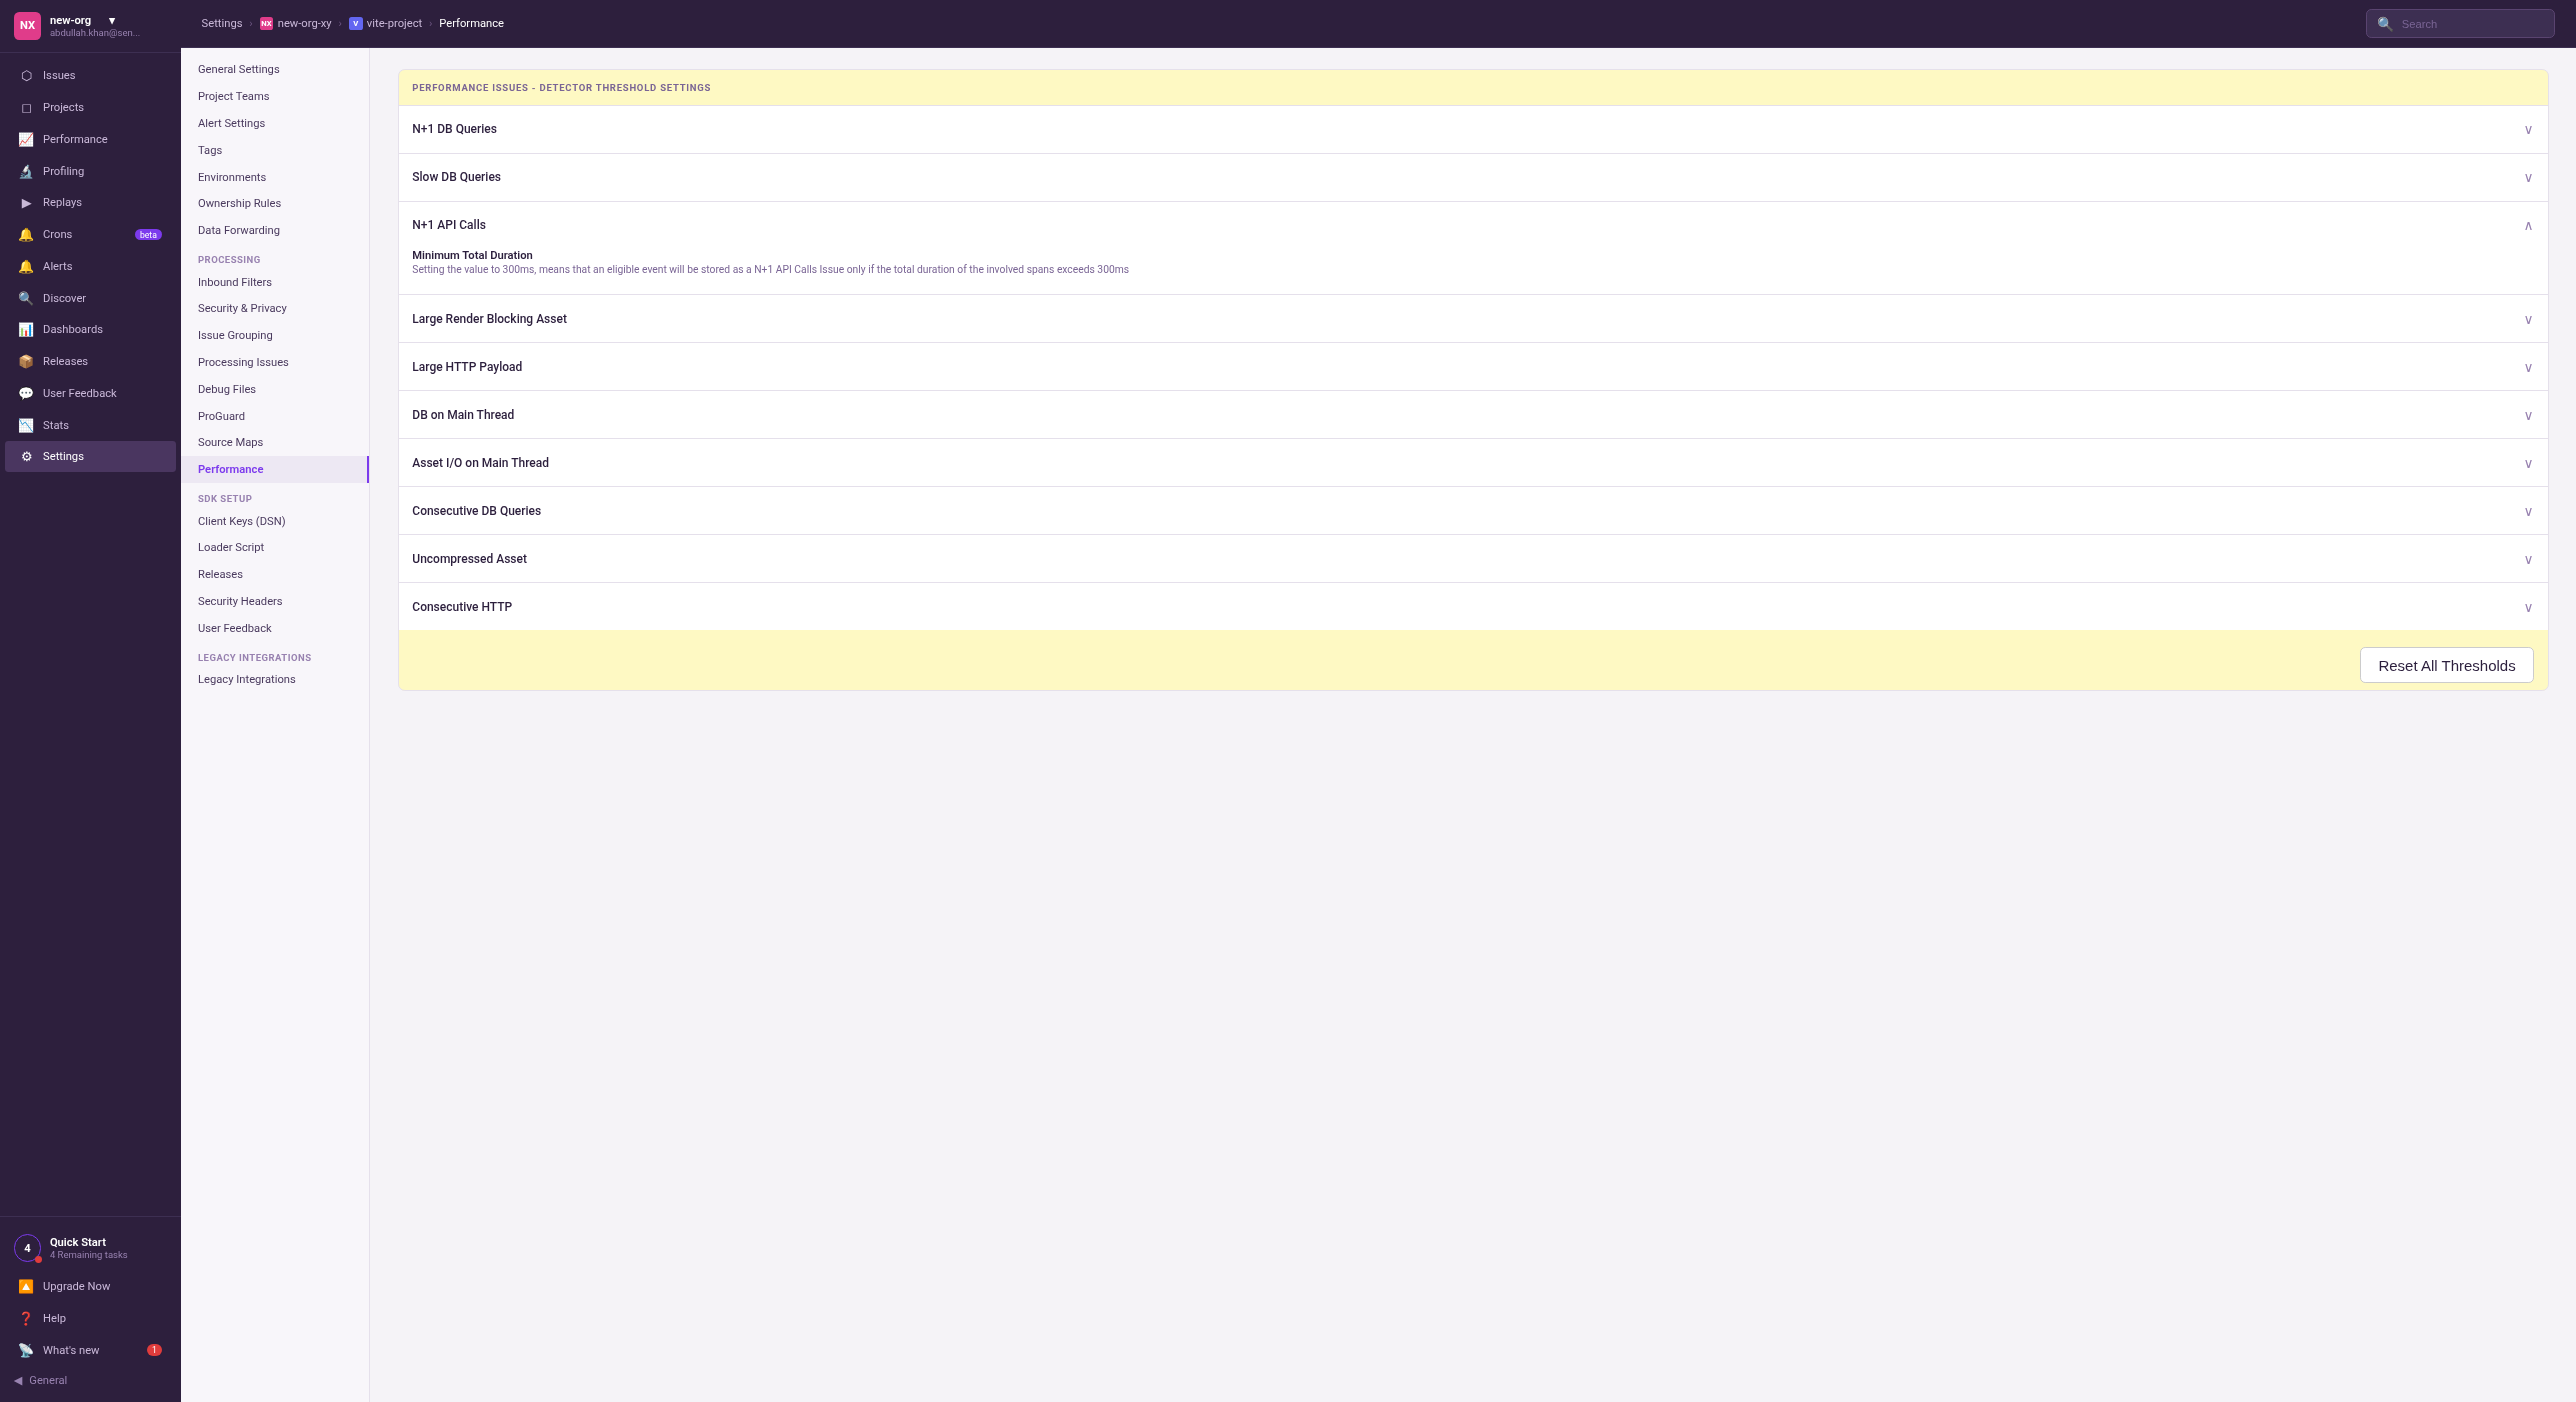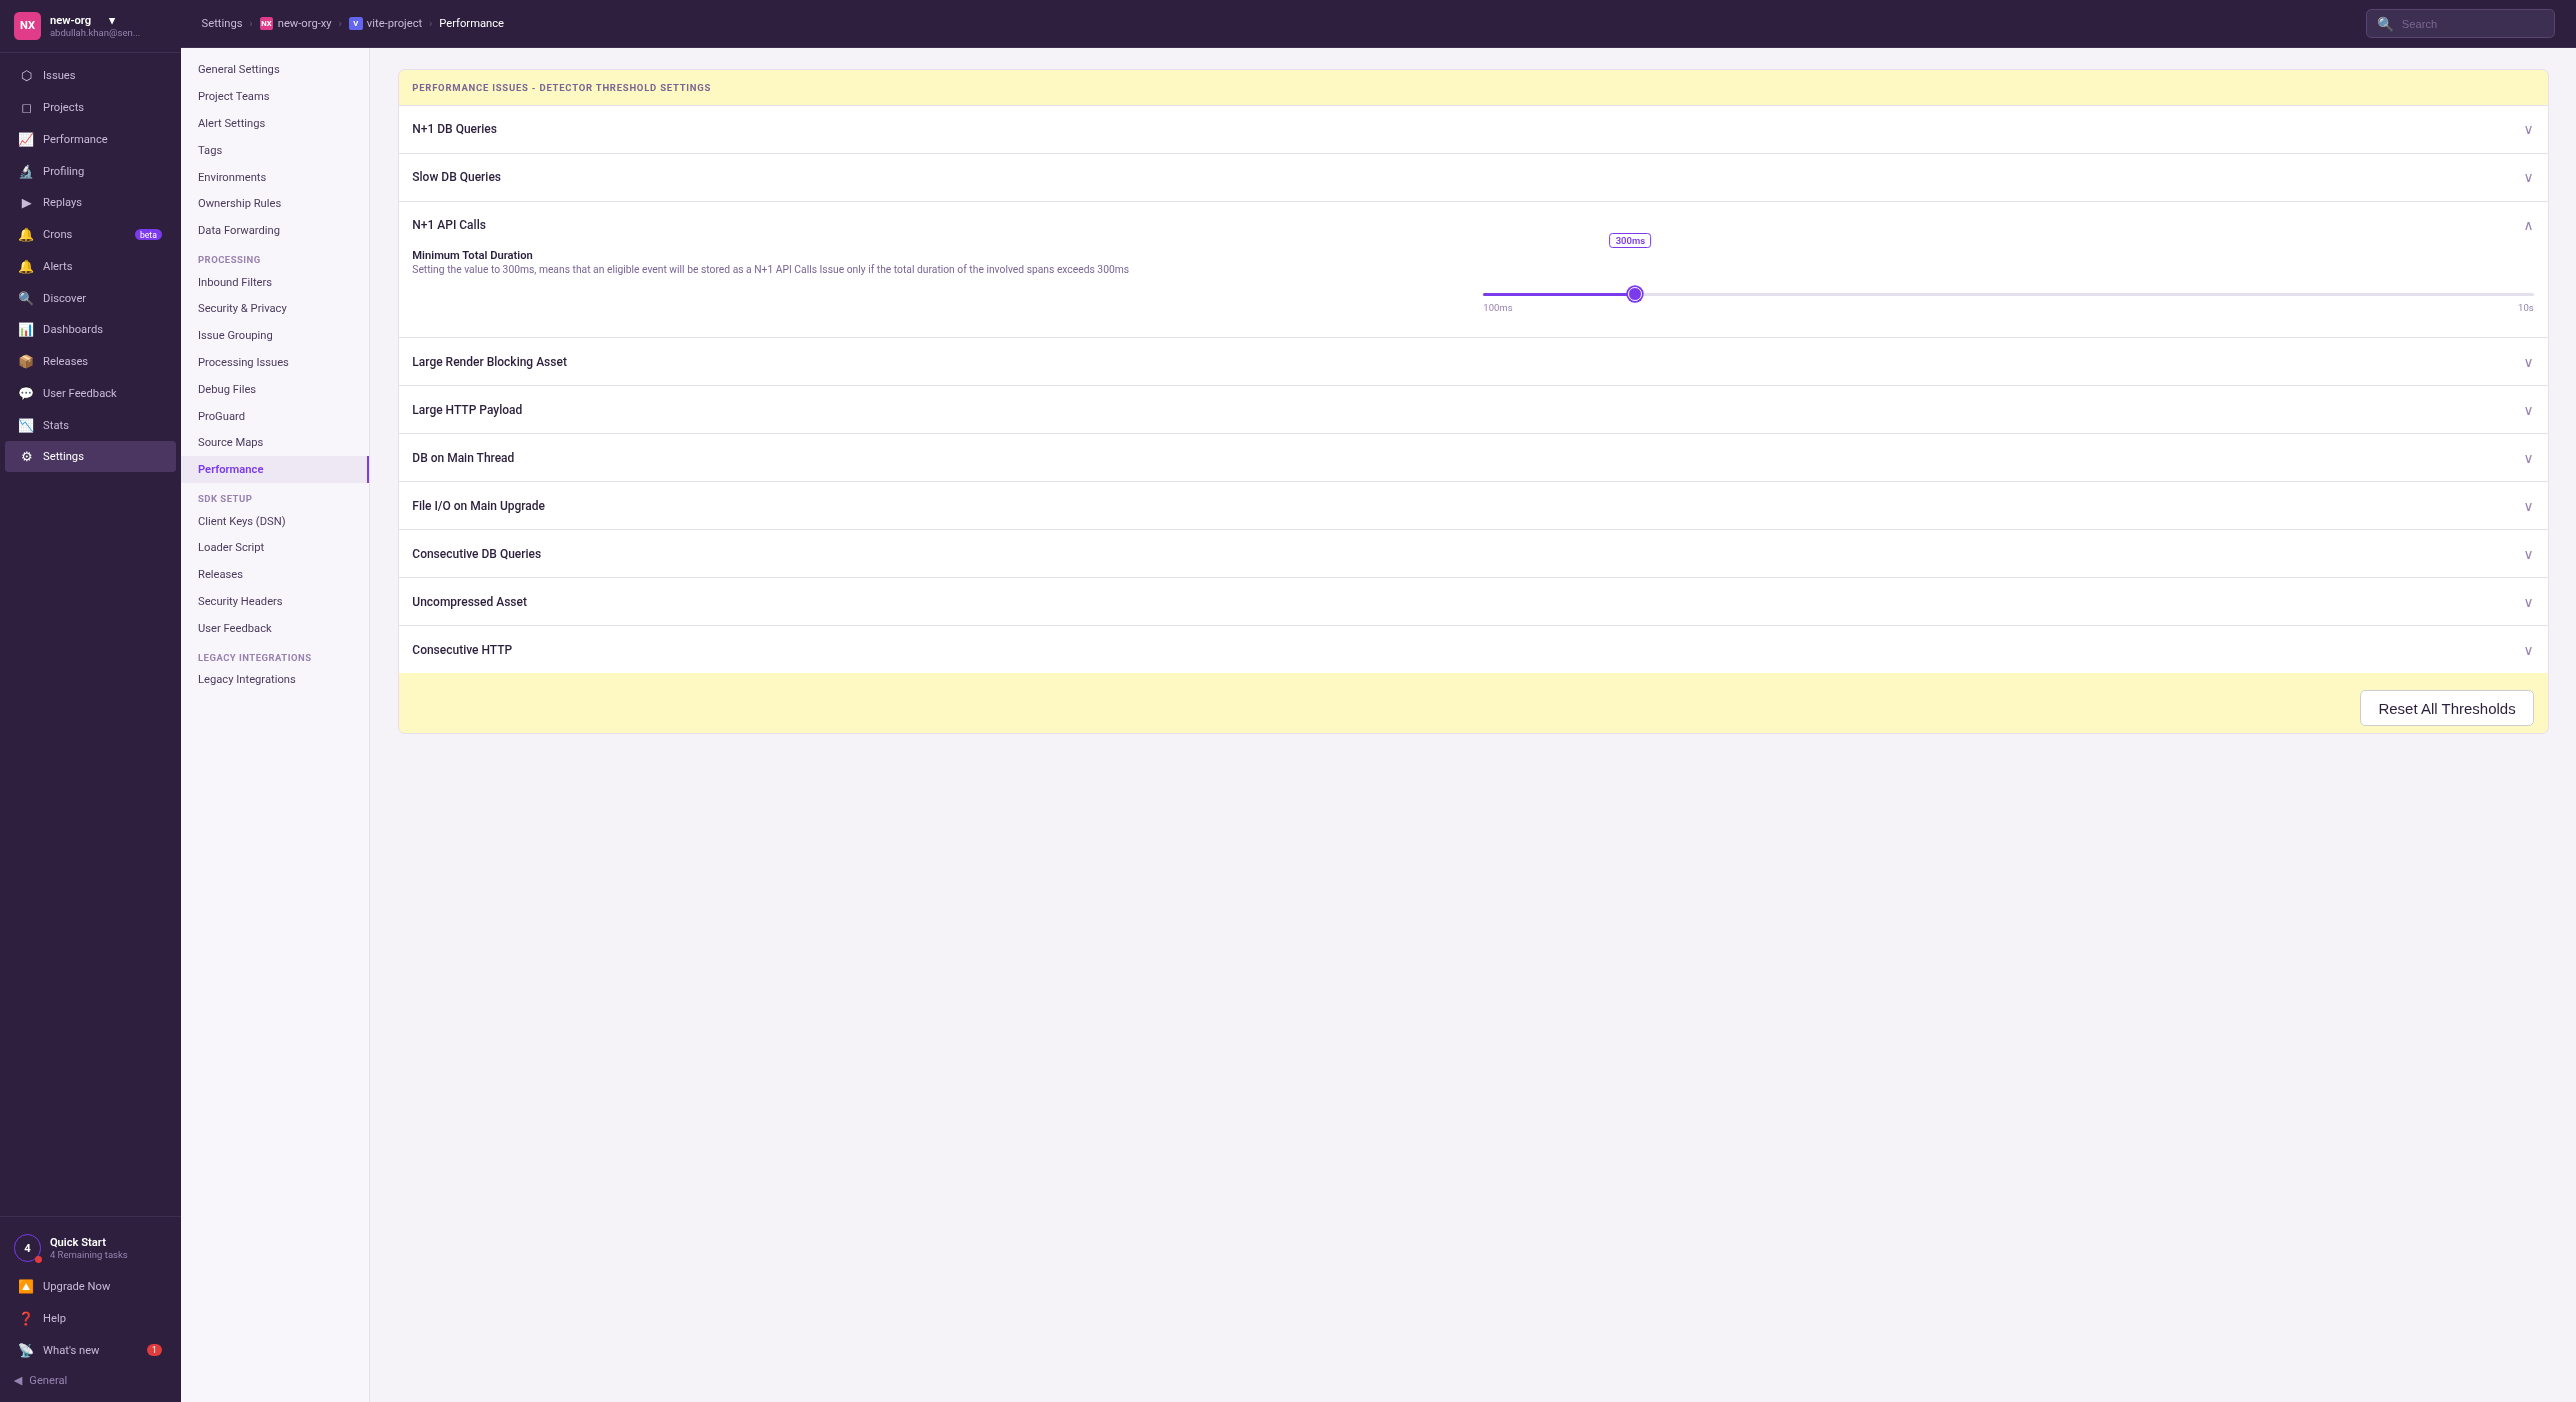--- a/index.html
+++ b/index.html
@@ -331,32 +331,20 @@
             <span class="accordion-title">N+1 API Calls</span>
             <span class="chevron">∧</span>
           </div>
           <div class="accordion-body">
             <div class="slider-section">
               <div style="display:flex; gap:20.6px; align-items:flex-start;">
                 <div style="flex:1;">
                   <div class="slider-label">Minimum Total Duration</div>
                   <div class="slider-desc">Setting the value to 300ms, means that an eligible event will be stored as a N+1 API Calls Issue only if the total duration of the involved spans exceeds 300ms</div>
                 </div>
-                <div style="flex:1; padding-top: 3.4px;">
-                  <div style="position:relative; margin-bottom: 6.9px;">
-                    <div style="position:relative; height:31px; display:flex; align-items:center;">
-                      <div class="slider-value-label">300ms</div>
-                    </div>
-                    <input type="range" class="slider-track" min="0" max="100" value="14" style="">
-                    <div style="display:flex; justify-content:space-between; margin-top:3.4px;">
-                      <span class="slider-min">100ms</span>
-                      <span class="slider-max">10s</span>
-                    </div>
-                  </div>
-                </div>
               </div>
             </div>
           </div>
         </div>
 
         <div class="accordion-item">
           <div class="accordion-header">
             <span class="accordion-title">Large Render Blocking Asset</span>
             <span class="chevron">∨</span>
           </div>
@@ -371,21 +359,21 @@
 
         <div class="accordion-item">
           <div class="accordion-header">
             <span class="accordion-title">DB on Main Thread</span>
             <span class="chevron">∨</span>
           </div>
         </div>
 
         <div class="accordion-item">
           <div class="accordion-header">
-            <span class="accordion-title">File I/O on Main Upgrade</span>
+            <span class="accordion-title">Asset I/O on Main Thread</span>
             <span class="chevron">∨</span>
           </div>
         </div>
 
         <div class="accordion-item">
           <div class="accordion-header">
             <span class="accordion-title">Consecutive DB Queries</span>
             <span class="chevron">∨</span>
           </div>
         </div>

